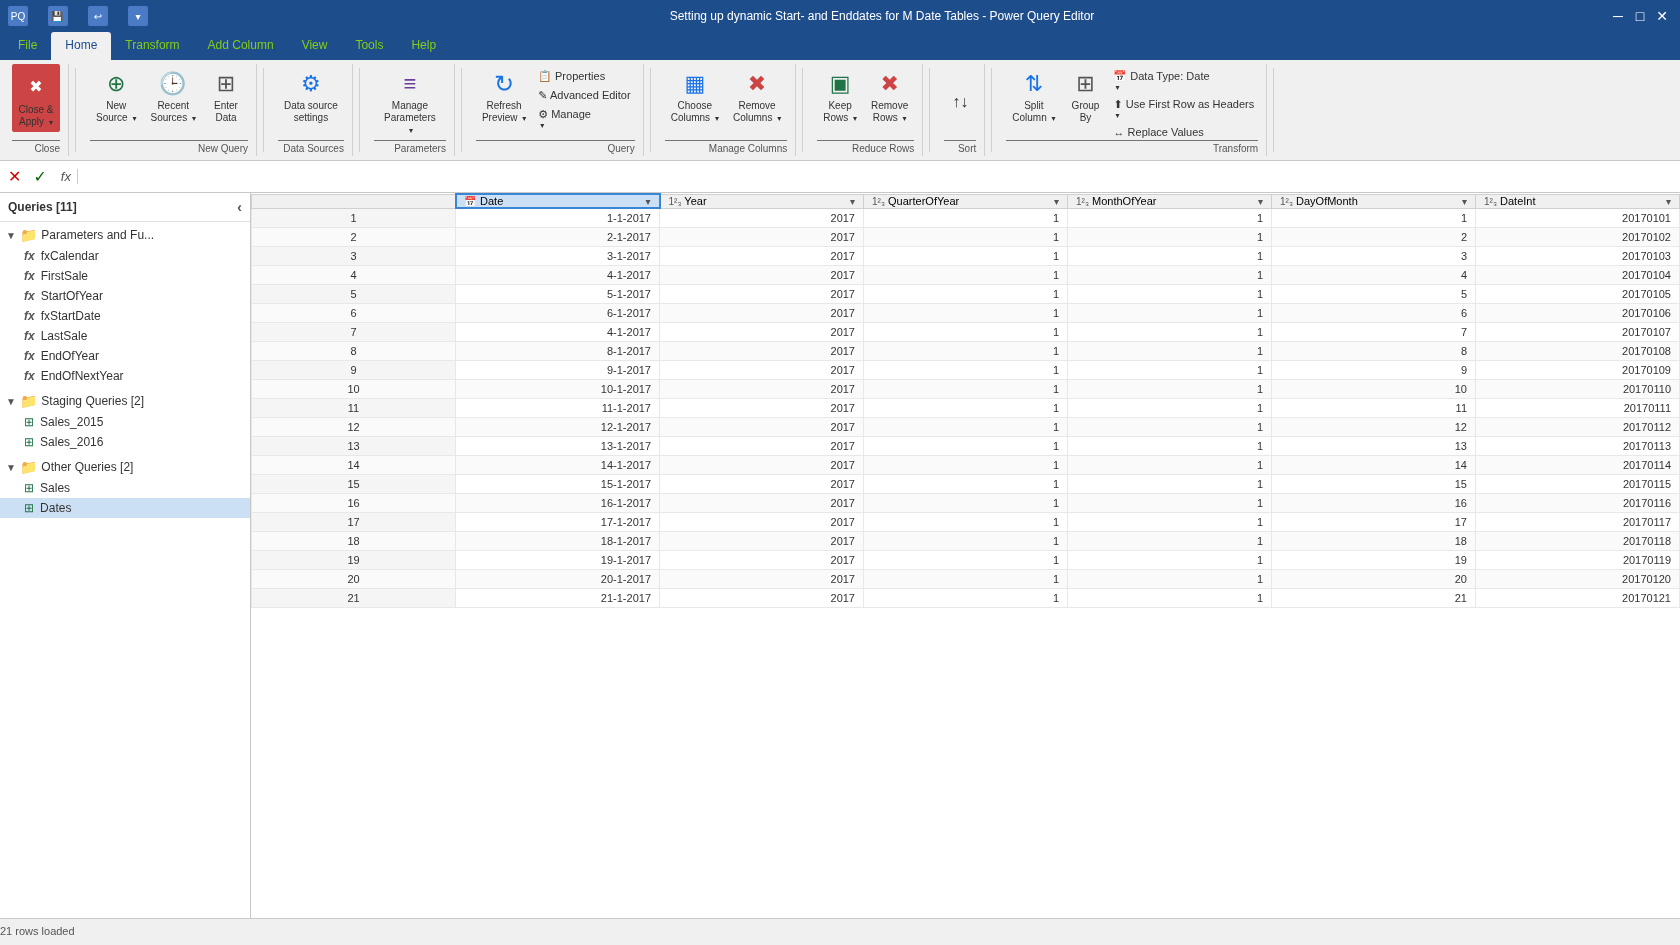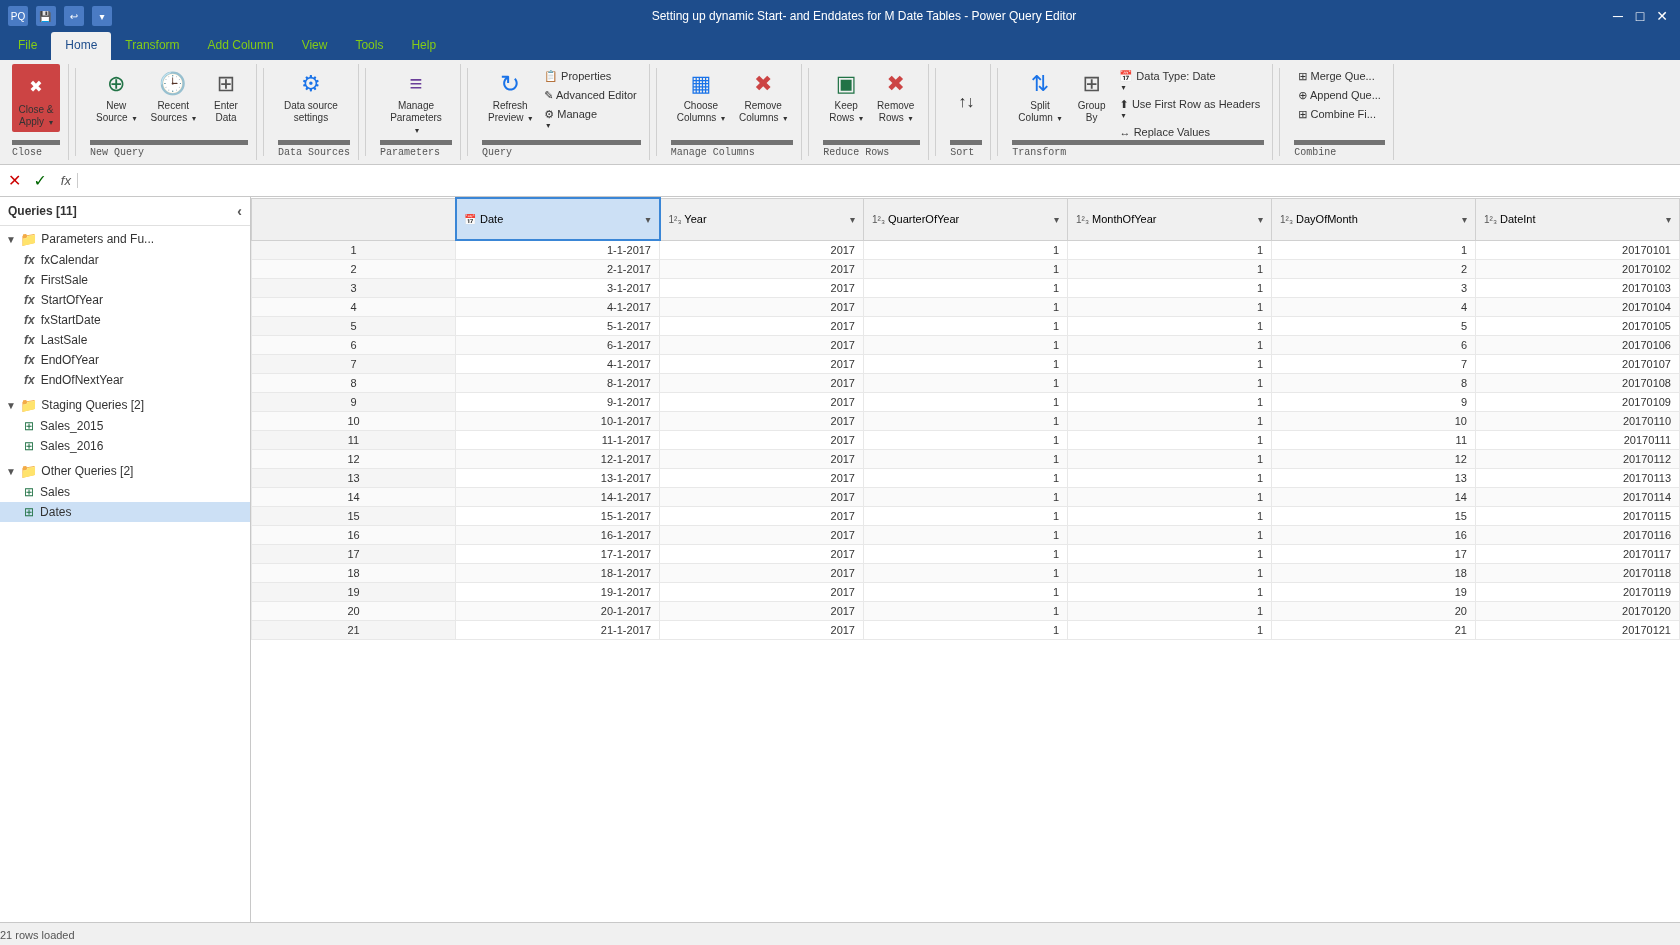--- a/index.html
+++ b/index.html
@@ -1,36 +1,36 @@
 <!DOCTYPE html>
 <html><head>
   <meta charset="utf-8">
   <style>
     * { box-sizing: border-box; margin: 0; padding: 0; }
     body { font-family: 'Segoe UI', Tahoma, Geneva, Verdana, sans-serif; font-size: 12px; background: #f0f0f0; overflow: hidden; width: 1680px; height: 945px; }
 
     
     .title-bar { background: #1e4d8c; color: white; height: 32px; display: flex; align-items: center; padding: 0 8px; font-size: 12px; }
-    .title-bar-icons { display: flex; gap: 8px; margin-right: 8px; }
+    .title-bar-icons { display: flex; gap: 20px; margin-right: 8px; }
     .title-icon { width: 20px; height: 20px; background: #4a7bc4; border-radius: 2px; display: flex; align-items: center; justify-content: center; font-size: 10px; color: white; cursor: pointer; }
     .title-text { flex: 1; text-align: center; font-size: 12px; }
     .title-controls { display: flex; gap: 2px; }
     .title-ctrl { width: 20px; height: 20px; display: flex; align-items: center; justify-content: center; font-size: 14px; cursor: pointer; }
 
     
     .ribbon-tabs { background: #1e4d8c; display: flex; padding-left: 4px; height: 28px; }
     .ribbon-tab { padding: 6px 14px; color: #84cc16; font-size: 12px; cursor: pointer; border-radius: 3px 3px 0 0; }
     .ribbon-tab.active { background: #f0f0f0; color: #1e4d8c; }
 
     
     .ribbon { background: #f0f0f0; border-bottom: 1px solid #c8c8c8; display: flex; flex-direction: column; min-height: 100px; }
     .ribbon-content { display: flex; padding: 4px; gap: 2px; flex: 1; }
     .ribbon-group { display: flex; flex-direction: column; border-right: 1px solid #d0d0d0; padding: 0 8px; }
     .ribbon-group-items { display: flex; gap: 2px; flex: 1; align-items: flex-start; }
-    .ribbon-group-label { font-size: 10px; color: #555; text-align: left; padding: 2px 0; border-top: 5px solid #737373; margin-top: auto; font-family: Liberation Mono, monospace; }
+    .ribbon-group-label { font-size: 10px; color: #555; text-align: right; padding: 2px 0; border-top: 1px solid #737373; margin-top: auto; }
 
     .ribbon-btn { display: flex; flex-direction: column; align-items: center; padding: 4px 6px; cursor: pointer; border-radius: 3px; min-width: 44px; }
     .ribbon-btn .btn-icon { width: 32px; height: 32px; display: flex; align-items: center; justify-content: center; font-size: 20px; }
     .ribbon-btn .btn-label { font-size: 10px; text-align: center; color: #333; line-height: 1.2; max-width: 60px; }
 
     .ribbon-btn-small { display: flex; flex-direction: column; align-items: flex-start; padding: 2px 4px; cursor: pointer; border-radius: 2px; font-size: 11px; color: #333; white-space: nowrap; }
 
     
     .formula-bar { background: white; border-bottom: 1px solid #c8c8c8; height: 32px; display: flex; align-items: center; padding: 0 4px; gap: 4px; }
     .formula-cancel { color: #cc0000; font-size: 16px; cursor: pointer; padding: 0 4px; }
@@ -57,21 +57,21 @@
     .query-item-icon { margin-right: 6px; font-size: 12px; }
     .fx-icon { color: #555; font-style: italic; font-weight: bold; }
     .table-icon { color: #217346; }
 
     
     .data-area { flex: 1; overflow: hidden; display: flex; flex-direction: column; }
 
     
     .data-table-container { flex: 1; overflow: auto; background: white; }
     .data-table { border-collapse: collapse; width: 100%; }
-    .data-table th { background: #f0f0f0; border: 1px solid #d0d0d0; padding: 14px 8px; font-size: 11px; font-weight: normal; white-space: nowrap; position: sticky; top: 0; z-index: 10; text-align: right; min-width: 120px; }
+    .data-table th { background: #f0f0f0; border: 1px solid #d0d0d0; padding: 0 8px; font-size: 11px; font-weight: normal; white-space: nowrap; position: sticky; top: 0; z-index: 10; text-align: right; min-width: 120px; }
     .col-header-inner { display: flex; align-items: center; justify-content: space-between; }
     .col-sort { font-size: 10px; color: #555; cursor: pointer; }
 
     .row-num-col { background: #f5f5f5; border: 1px solid #d8d8d8; padding: 3px 6px; font-size: 11px; color: #888; text-align: center; min-width: 40px; }
     .data-table td { border: 1px solid #e8e8e8; padding: 3px 8px; font-size: 11px; color: #333; white-space: nowrap; }
     .data-table tr:nth-child(even) td { background: #fafafa; }
     .data-table td.num-cell { text-align: right; }
     .data-table td.date-cell { text-align: right; }
 
     .th-date { background: #cce0f5 !important; border: 2px solid #3a86d6 !important; }
@@ -245,28 +245,20 @@
           <div class="ribbon-btn-small">📅 Data Type: Date <span class="dropdown-arrow">▾</span></div>
           <div class="ribbon-btn-small">⬆ Use First Row as Headers <span class="dropdown-arrow">▾</span></div>
           <div class="ribbon-btn-small">↔ Replace Values</div>
         </div>
       </div>
       <div class="ribbon-group-label">Transform</div>
     </div>
 
     <div class="ribbon-separator"></div>
 
-    <div class="ribbon-group">
-      <div class="ribbon-group-items" style="flex-direction:column; gap:2px; padding-top:4px; justify-content:flex-start;">
-        <div class="ribbon-btn-small">⊞ Merge Que...</div>
-        <div class="ribbon-btn-small">⊕ Append Que...</div>
-        <div class="ribbon-btn-small">⊞ Combine Fi...</div>
-      </div>
-      <div class="ribbon-group-label">Combine</div>
-    </div>
 
   </div>
 </div>
 
 <div class="formula-bar">
   <span class="formula-cancel">✕</span>
   <span class="formula-confirm">✓</span>
   <span class="formula-fx">fx</span>
 </div>
 

